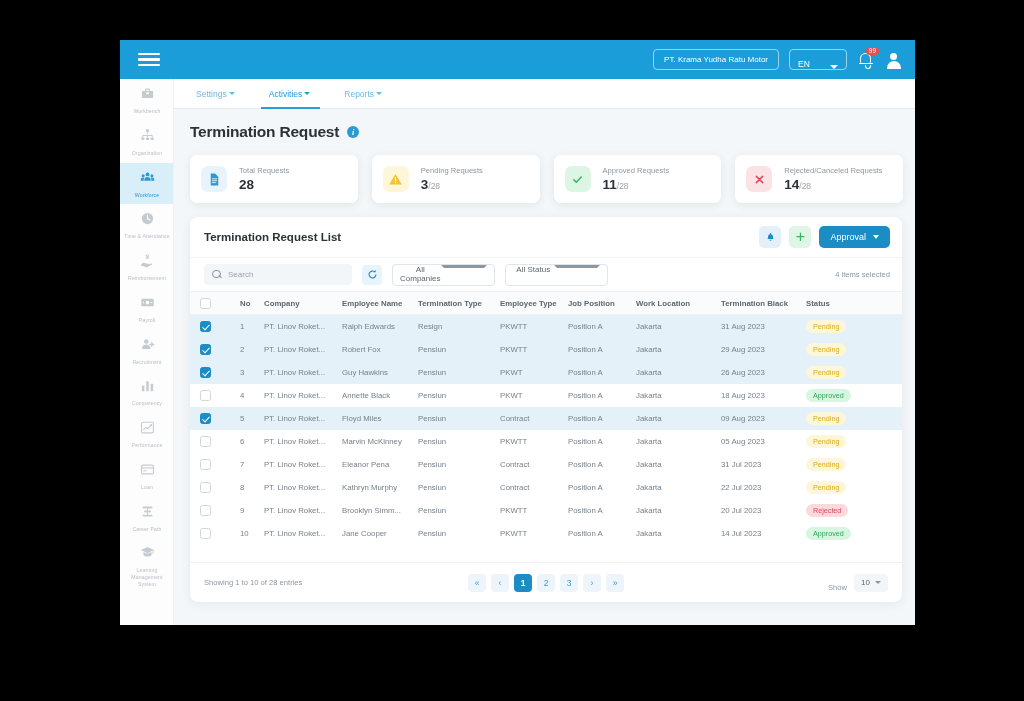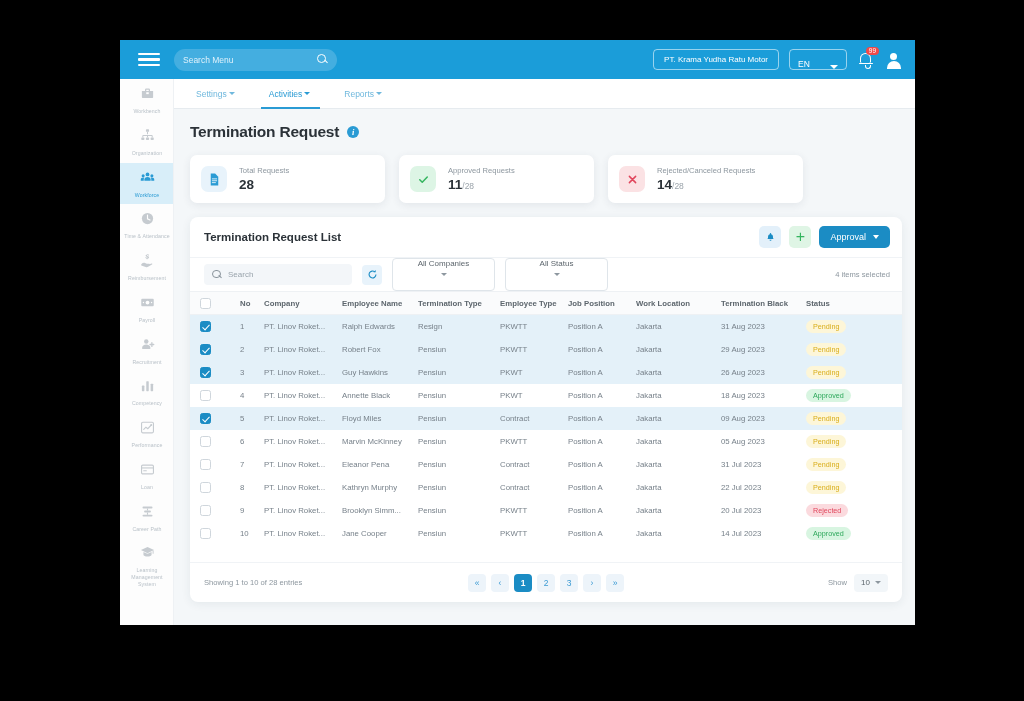--- a/index.html
+++ b/index.html
@@ -186,22 +186,22 @@
   .srch {
     width: 148px; height: 21px; background:#f3f6f9; border-radius: 4px;
     display:flex; align-items:center; gap:6px; padding: 0 8px;
   }
   .srch .mag2 { width: 10px; height: 10px; position:relative; flex:none; }
   .srch .mag2::before{content:'';position:absolute;left:0;top:0;width:6.5px;height:6.5px;border:1.3px solid #8a949c;border-radius:50%;}
   .srch .mag2::after{content:'';position:absolute;left:6px;top:6.5px;width:4px;height:1.3px;background:#8a949c;transform:rotate(45deg);}
   .srch span { font-size: 8px; color: #9aa4ac; }
   .refresh-btn { width: 20px; height: 20px; border-radius:4px; background:#e8f3fb; display:flex;align-items:center;justify-content:center;cursor:pointer; }
   .sel-box {
-    width: 103px; height: 33px; border:1px solid #dfe5ea; border-radius: 4px;
-    display:flex; align-items:center; padding: 0 7px; cursor:pointer;flex-direction:column;
+    width: 103px; height: 22px; border:1px solid #dfe5ea; border-radius: 4px;
+    display:flex; align-items:flex-start; padding: 0 7px; cursor:pointer;
   }
   .sel-box span { font-size: 8px; color: #5d666d; flex:1; text-align:center; }
   .caret-g { width:0;height:0;border-left:3px solid transparent;border-right:3px solid transparent;border-top:3.5px solid #8d979f; }
   #sel-count { margin-left:auto; font-size: 7.6px; color: #8d979f; }
 
   
   #tbl { width: 712px; font-size: 7.8px; }
   #tbl .trow { display: flex; align-items: center; height: 23px; }
   #tbl .thead { height: 24px; background:#fafbfc; border-top:1px solid #eef1f4; border-bottom:1px solid #eef1f4; }
   #tbl .thead .c { color:#5d666d; font-weight: bold; font-size: 7.8px; }
@@ -241,43 +241,39 @@
     display:flex; align-items:center; padding: 0 14px;
   }
   #showing { font-size: 7.6px; color:#8d979f; }
   #pager { position:absolute; left:50%; transform:translateX(-50%); display:flex; gap:5px; }
   .pg {
     width: 18px; height: 18px; border-radius: 4px; background:#edf4fa;
     color:#3b9ad3; font-size: 8.5px;
     display:flex;align-items:center;justify-content:center;cursor:pointer;
   }
   .pg.cur { background:#1b8cc4; color:#fff; font-weight:bold; }
-  #showsel { margin-left:auto; display:flex; align-items:center; gap:7px; }
+  #showsel { margin-left:auto; display:flex; align-items:flex-end; gap:7px; }
   #showsel .lb { font-size:7.6px; color:#8d979f; }
   .show-pill {
     width: 34px; height: 18px; background:#f2f6f9; border-radius:4px;
     display:flex; align-items:center; justify-content:center; gap:5px;
     font-size: 8px; color:#5d666d; cursor:pointer;
   }
 </style>
 </head>
 <body>
 
 <div id="app-window">
 
   <div id="topbar">
     <div id="hamburger">
         <i></i>
         <i></i>
         <i></i>
       </div>
-    <div class="topsearch">
-      <span class="ph">Search Menu</span>
-      <span class="mag"></span>
-    </div>
     <div id="topbar-right">
       <div class="company-pill">
         <span>PT. Krama Yudha Ratu Motor</span>
       </div>
       <div class="lang-pill">
         <span>EN</span>
         <span class="caret-w"></span>
       </div>
       <div class="bell-wrap">
         <span class="bell"></span>
@@ -416,20 +412,33 @@
         <div class="stat">
           <div class="stat-ic" style="background:#e8f3fb;color:#2a9bd4">
             <svg width="15" height="15" viewBox="0 0 24 24">
               <path d="M6 2.5h7l5 5v14H6z" fill="currentColor"></path>
               <path d="M8.5 11h7M8.5 14h7M8.5 17h5" stroke="#fff" stroke-width="1.3" stroke-linecap="round"></path>
             </svg>
           </div>
           <div class="stat-txt">
             <div class="lbl">Total Requests</div>
             <div class="num"><span>28</span><small></small></div>
+          </div>
+        </div>
+        <div class="stat">
+          <div class="stat-ic" style="background:#fdf6d8;color:#f2c42e">
+            <svg width="15" height="15" viewBox="0 0 24 24">
+              <path d="M12 3l10 17H2z" fill="currentColor"></path>
+              <path d="M12 9v5" stroke="#fff" stroke-width="1.9" stroke-linecap="round"></path>
+              <circle cx="12" cy="17" r="1.1" fill="#fff"></circle>
+            </svg>
+          </div>
+          <div class="stat-txt">
+            <div class="lbl">Pending Requests</div>
+            <div class="num"><span>3</span><small>/28</small></div>
           </div>
         </div>
         <div class="stat">
           <div class="stat-ic" style="background:#ddf5e5;color:#35b55f">
             <svg width="15" height="15" viewBox="0 0 24 24">
               <path d="M6 12.5l4 4 8-8.5" fill="none" stroke="currentColor" stroke-width="2.4" stroke-linecap="round" stroke-linejoin="round"></path>
             </svg>
           </div>
           <div class="stat-txt">
             <div class="lbl">Approved Requests</div>

